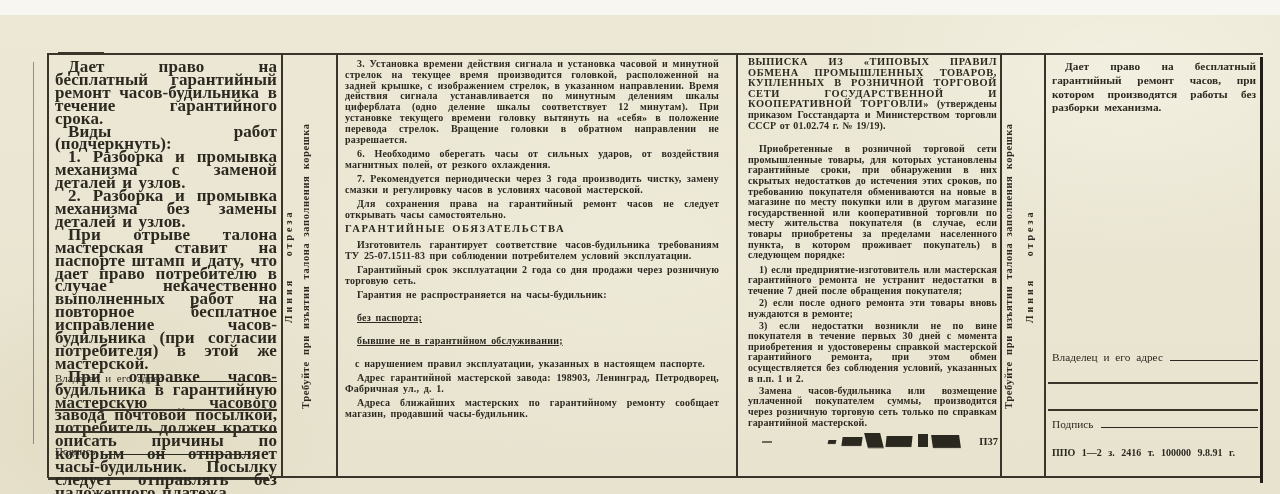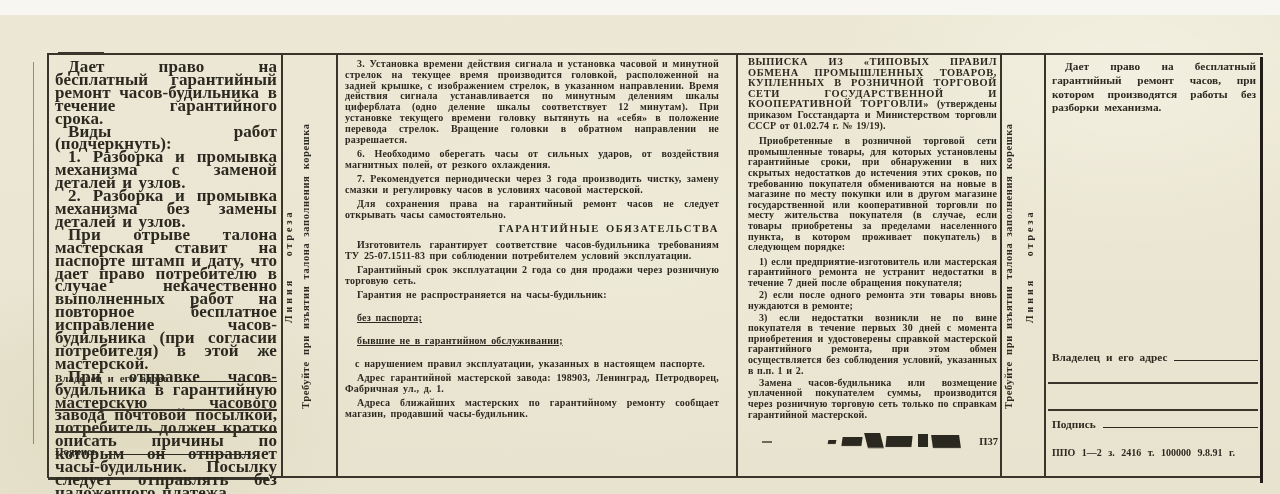--- a/index.html
+++ b/index.html
@@ -16,33 +16,33 @@
   .scan-top{position:absolute;top:0;left:0;width:1280px;height:15px;background:#f7f6f1;}
   .vline,.hline,.rule{position:absolute;background:#3a352b;}
   .coupon,.colmid,.colext{position:absolute;font-weight:700;text-align:justify;}
   .coupon p,.colmid p,.colext p{margin:0;text-indent:13px;}
   .col-left{left:55px;top:61px;width:222px;font-size:17px;line-height:12.9px;word-spacing:2px;letter-spacing:.1px;}
   .col-right{left:1052px;top:60px;width:204px;font-size:11.3px;line-height:13.8px;word-spacing:2.5px;}
   .colmid{left:345px;top:59px;width:374px;font-size:10px;line-height:10.8px;word-spacing:1.8px;letter-spacing:.2px;}
   .colmid p{margin:0 0 3.5px;text-indent:12px;}
   .colmid .sub{text-indent:0;margin:12px;text-decoration:underline;}
   .colmid .sub-indent{text-indent:10px;margin:0 0 3.5px;}
-  .colmid .heading{text-align:right;text-indent:0;margin:3px 0 5px;font-size:10.6px;letter-spacing:1.6px;}
+  .colmid .heading{text-align:left;text-indent:0;margin:3px 0 5px;font-size:10.6px;letter-spacing:1.6px;}
   .colext{left:748px;top:57px;width:249px;font-size:10px;line-height:10.6px;word-spacing:1px;letter-spacing:.1px;}
   .colext p{margin:0 0 4px;text-indent:11px;}
-  .colext .title{text-indent:0;margin:0 0 5px;}
+  .colext .title{text-indent:0;margin:0 0 13px;}
   .colext .title .caps{font-size:10.4px;letter-spacing:.6px;}
   .colext .li{margin:0 0 1.5px;}
   .vtext{
     position:absolute;writing-mode:vertical-rl;transform:rotate(180deg);
     font-weight:700;font-size:10.5px;color:#2c2920;text-align:center;white-space:nowrap;
   }
   .vtext.cut{letter-spacing:3px;word-spacing:16px;font-size:10px;}
   .vtext.notice{letter-spacing:.6px;word-spacing:3px;}
-  .row{position:absolute;display:flex;align-items:flex-end;font-weight:700;}
+  .row{position:absolute;display:flex;align-items:flex-end;font-weight:400;}
   .row .lbl{white-space:nowrap;word-spacing:3px;}
   .row .fill{flex:1;border-bottom:1.6px solid #2c2920;margin-left:7px;transform:translateY(-2px);}
   .row-left{font-size:11px;}
   .row-right{font-size:11.3px;}
   .rule{height:1.5px;}
   .imprint{position:absolute;font-weight:700;font-size:10px;word-spacing:4px;white-space:nowrap;}
   .stamp-area{position:absolute;left:828px;top:431px;width:170px;height:26px;}
   .stamp-code{position:absolute;right:0;top:5px;font-weight:700;font-size:10.5px;}
   .sm{position:absolute;background:#17140e;filter:blur(.6px);opacity:.9;}
 </style>

